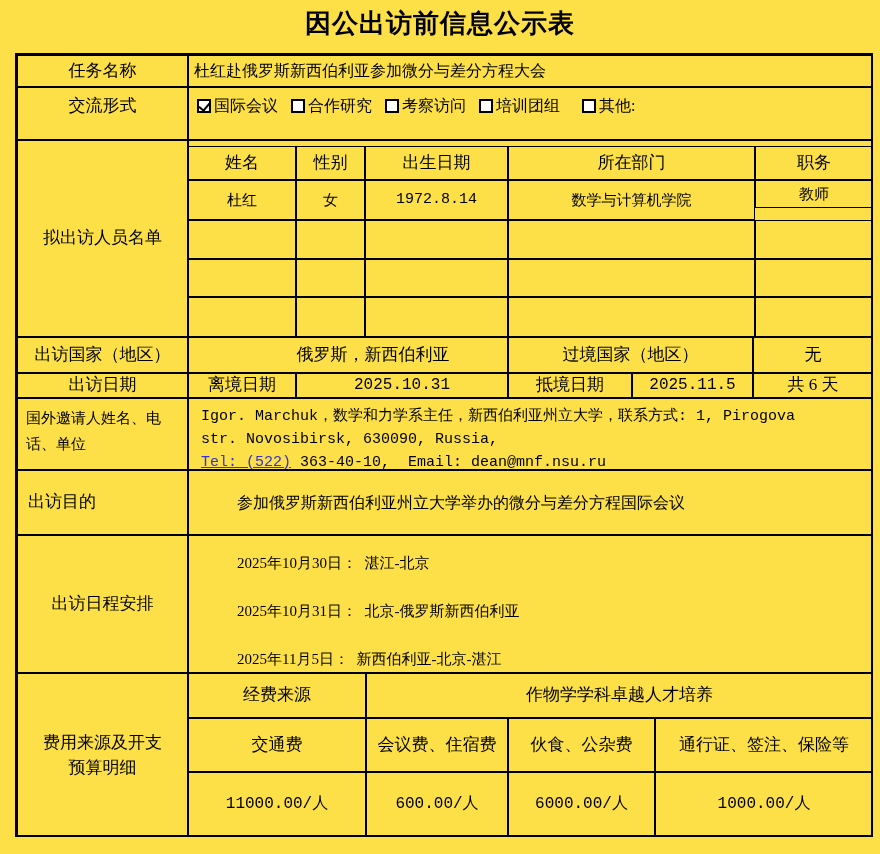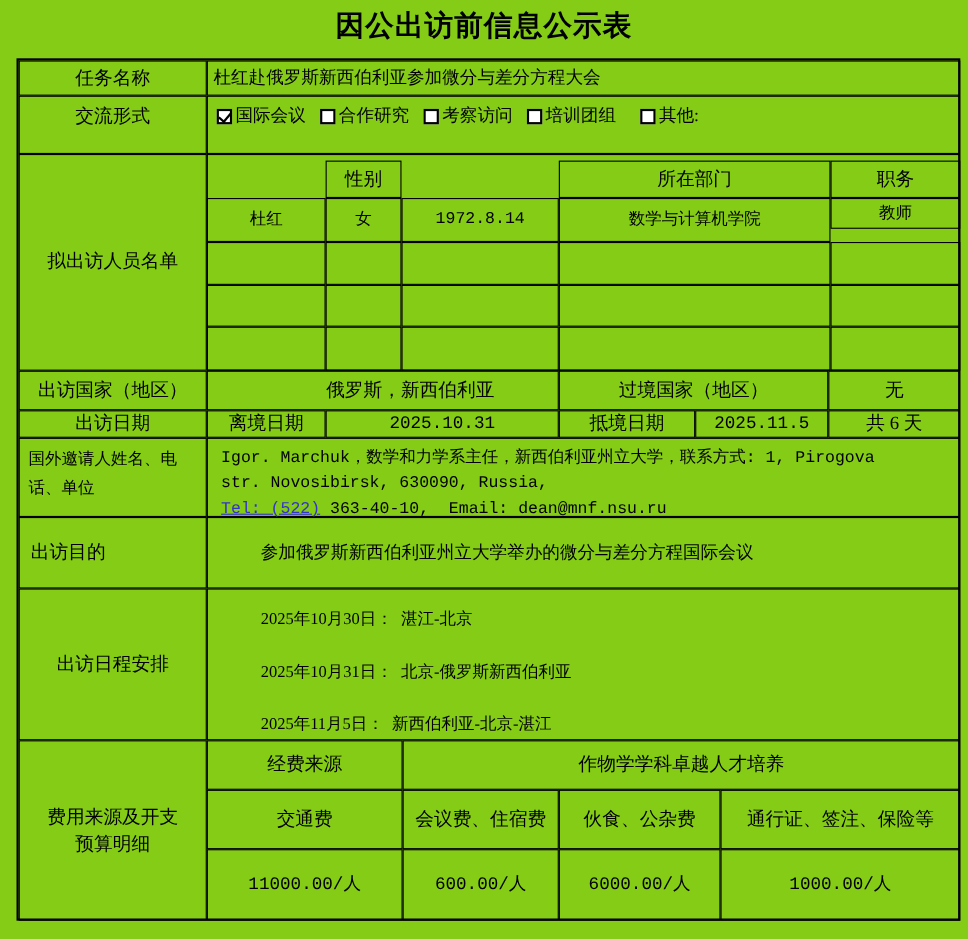--- a/index.html
+++ b/index.html
@@ -1,16 +1,16 @@
 <!DOCTYPE html>
 <html><head>
 <meta charset="utf-8">
 <style>
   html,body{margin:0;padding:0;background:#ffffff;}
-  .page{position:relative;width:880px;height:854px;background:#84cc16;overflow:hidden;
+  .page{position:relative;width:880px;height:854px;background:#fde047;overflow:hidden;
         font-family:"Liberation Serif","DejaVu Serif",serif;color:#000;}
   .title{position:absolute;left:0;top:6px;width:880px;text-align:center;
          font-family:"Liberation Sans","DejaVu Sans",sans-serif;
          font-size:26px;font-weight:bold;letter-spacing:1px;}
   .frame{position:absolute;left:15px;top:53px;width:858px;height:784px;
          border:2px solid #000;box-sizing:border-box;}
   .c{position:absolute;box-sizing:border-box;border:1px solid #000;
      display:flex;align-items:center;justify-content:center;
      font-size:17px;line-height:1.35;text-align:center;}
   .left{justify-content:flex-start;text-align:left;}
@@ -59,21 +59,23 @@
     </span>
     <span class="checkitem" style="margin-left:9px;">
       <span class="box"></span>
       <span>其他:</span>
     </span>
   </div>
 
   <div class="c" style="left:17px;top:140px;width:171px;height:197px;">拟出访人员名单</div>
   <div class="c" style="left:188px;top:140px;width:685px;height:197px;"></div>
 
+  <div class="c" style="left:188px;top:146px;width:108px;height:34px;">姓名</div>
   <div class="c" style="left:296px;top:146px;width:69px;height:34px;">性别</div>
+  <div class="c" style="left:365px;top:146px;width:143px;height:34px;">出生日期</div>
   <div class="c" style="left:508px;top:146px;width:247px;height:34px;">所在部门</div>
   <div class="c" style="left:755px;top:146px;width:118px;height:34px;">职务</div>
 
   <div class="c fs15" style="left:188px;top:180px;width:108px;height:40px;">杜红</div>
   <div class="c fs15" style="left:296px;top:180px;width:69px;height:40px;">女</div>
   <div class="c fs15 mono" style="left:365px;top:180px;width:143px;height:40px;">1972.8.14</div>
   <div class="c fs15" style="left:508px;top:180px;width:247px;height:40px;">数学与计算机学院</div>
   <div class="c fs15" style="left:755px;top:180px;width:118px;height:28px;">教师</div>
 
   <div class="c" style="left:188px;top:220px;width:108px;height:39px;"></div>

